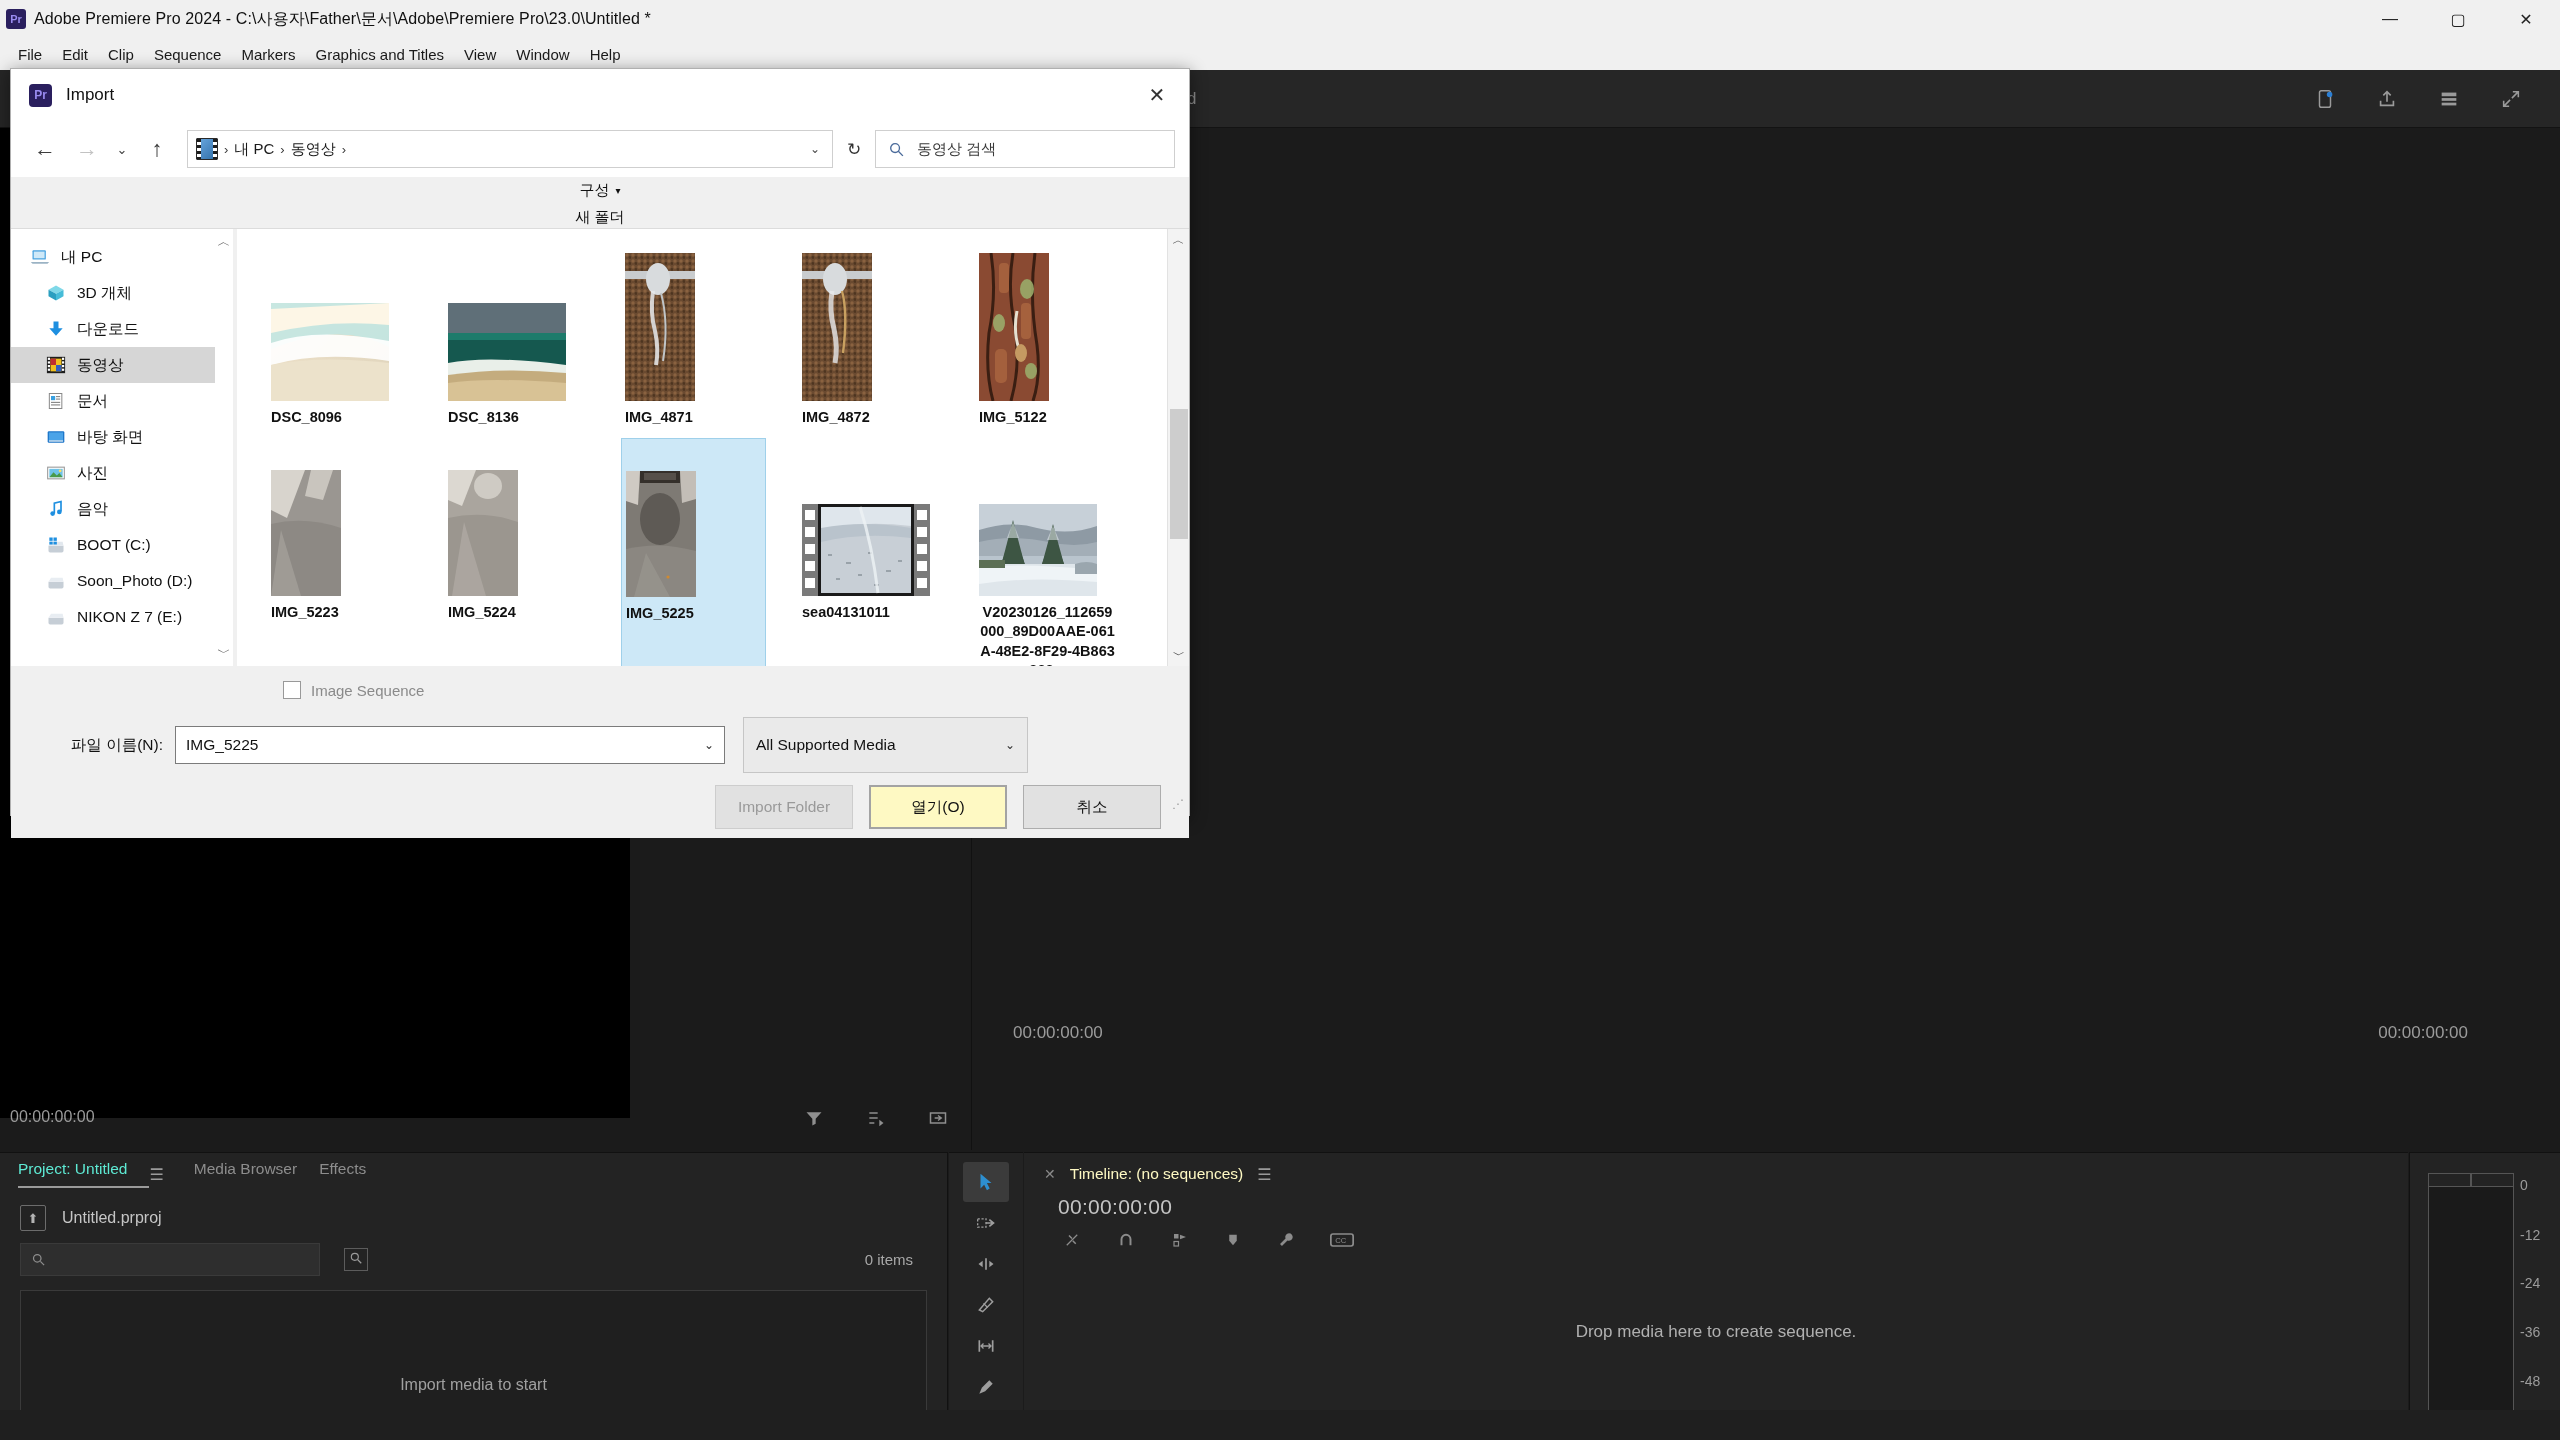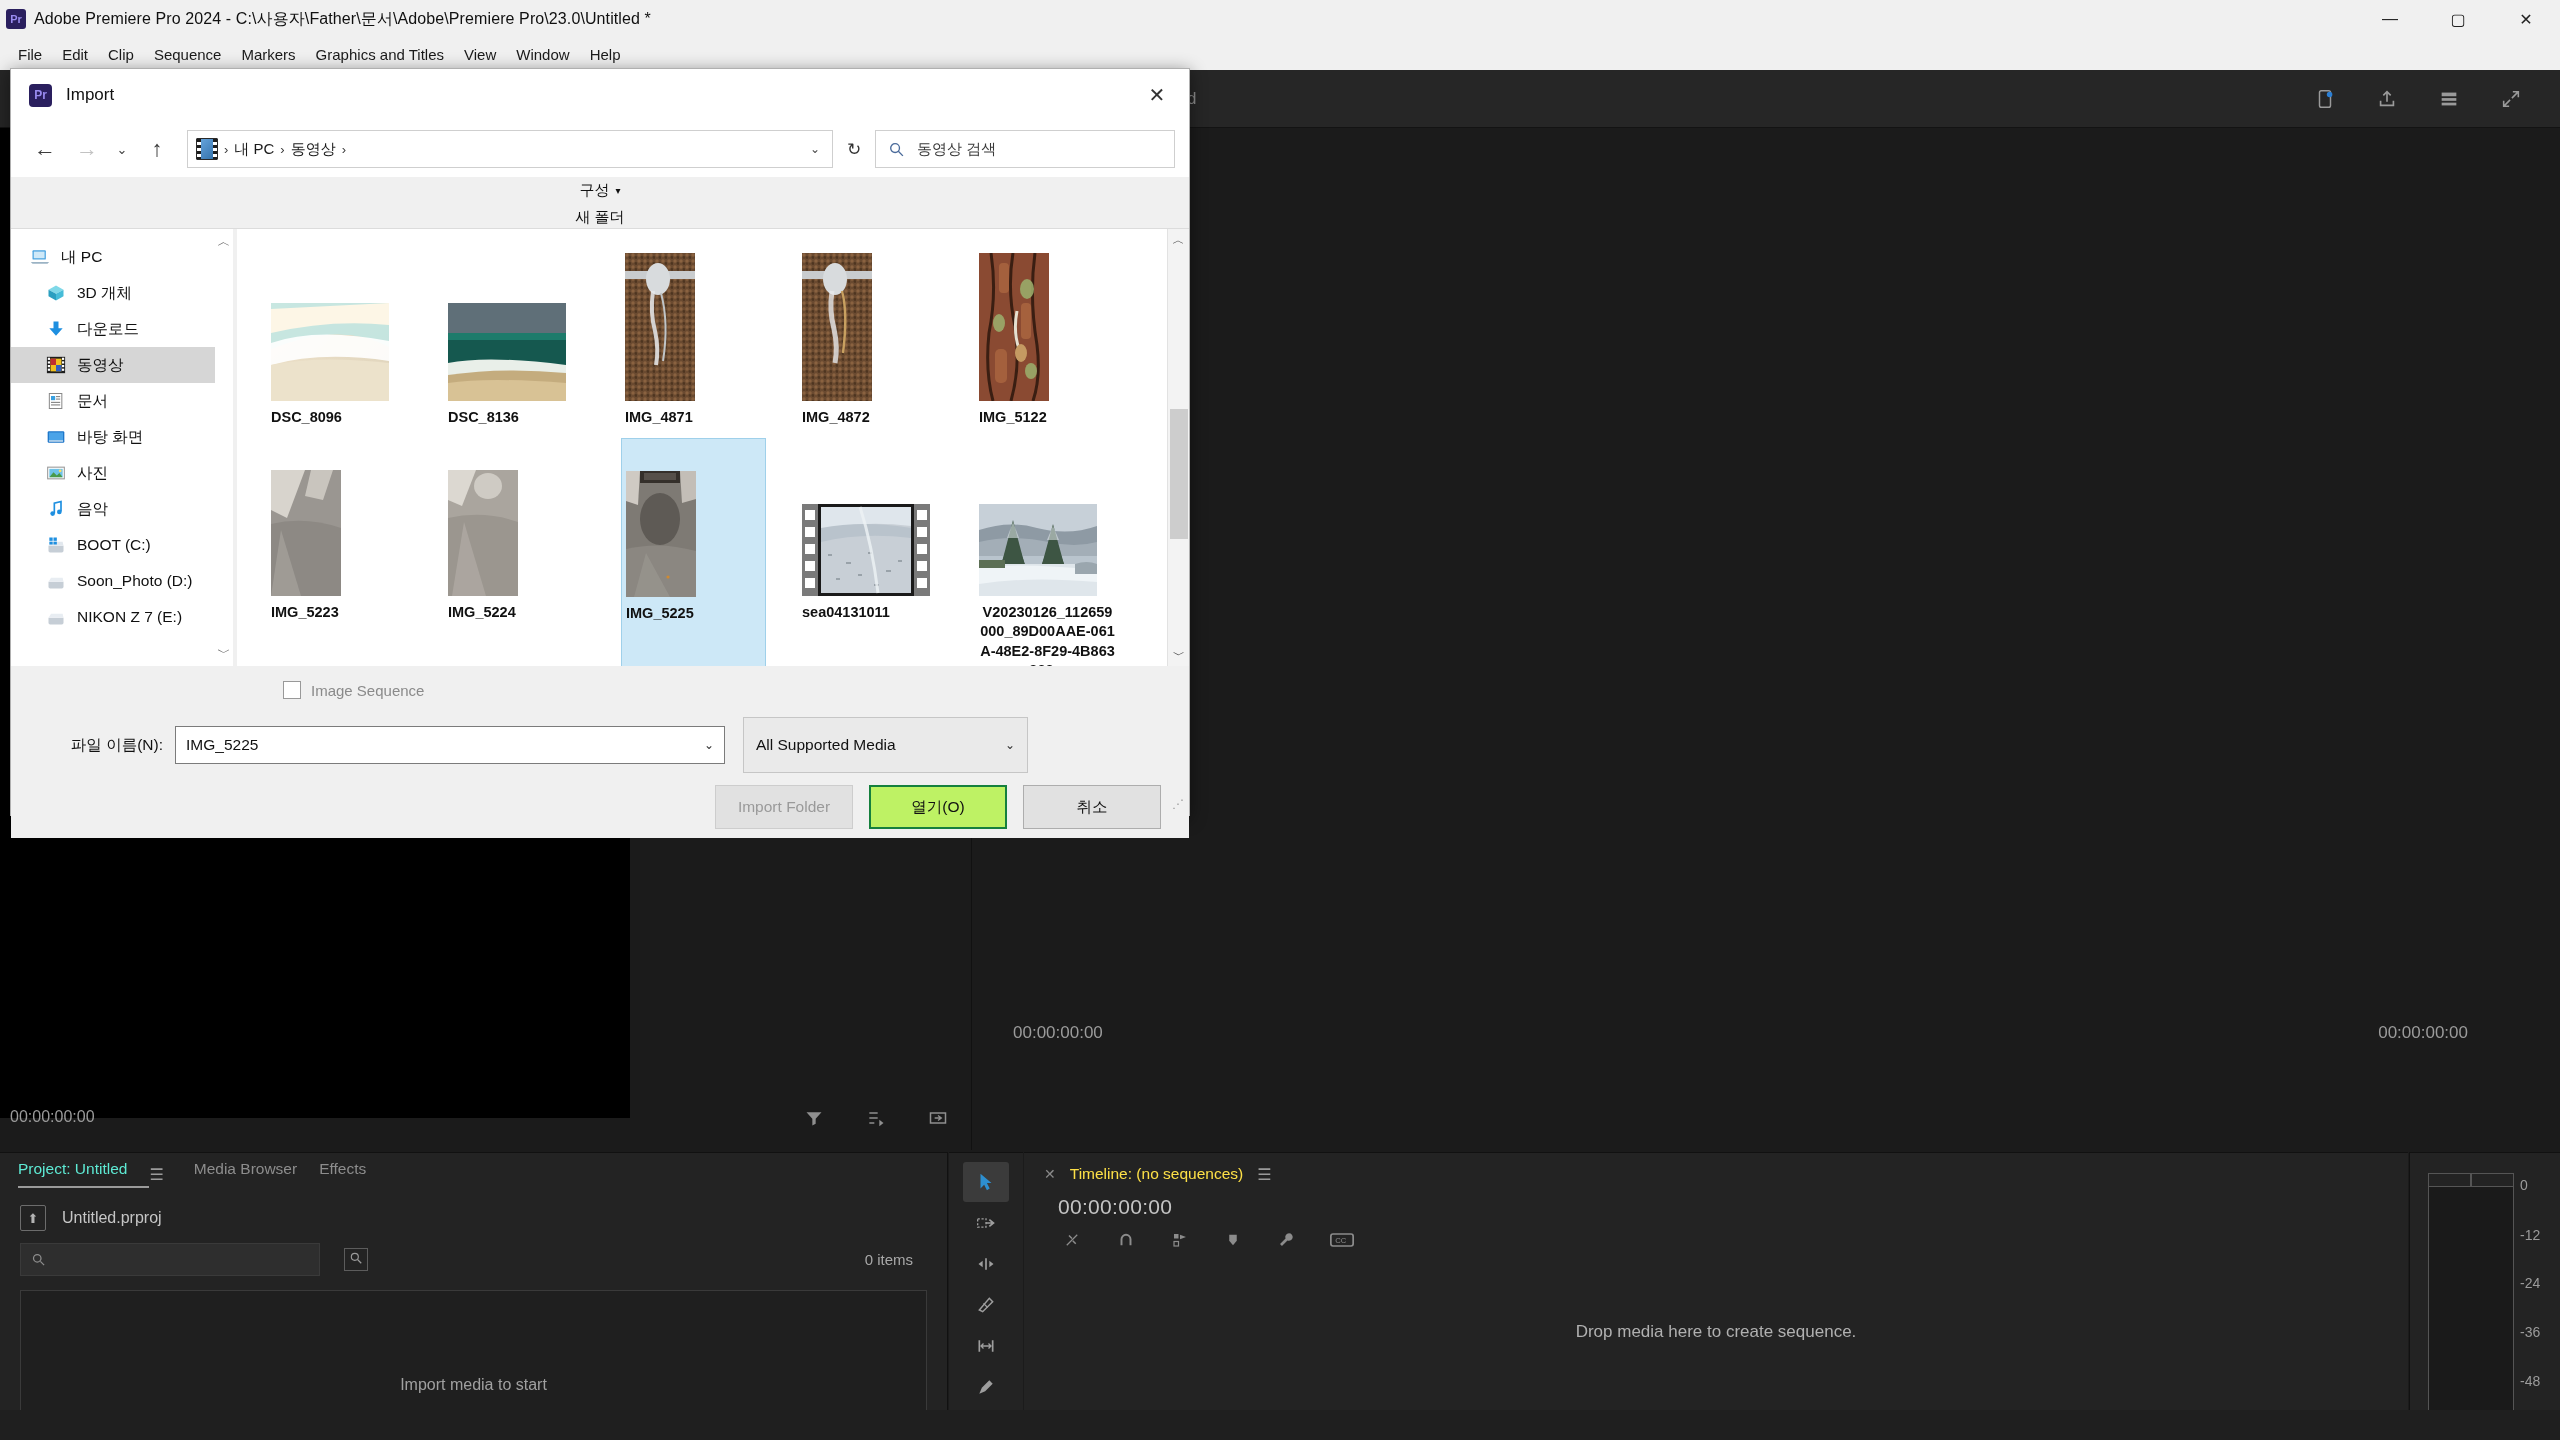--- a/index.html
+++ b/index.html
@@ -89,21 +89,21 @@
                background: #232323; border-top: 1px solid #111; padding-top: 8px; }
   .tool-btn { width: 46px; height: 40px; margin: 1px auto; display:flex; align-items:center;
               justify-content:center; color:#9e9e9e; font-size: 18px; }
   .tool-btn.active { background: #3b3b3b; border-radius: 3px; color:#2d8fd0; }
 
   
   .timeline-panel { position: absolute; top: 1082px; left: 1024px; width: 1384px; height: 358px;
                     background: #232323; border-top: 1px solid #111; }
   .tl-tabs { display:flex; align-items:center; height: 42px; padding-left: 20px; gap: 14px; }
   .tl-x { color:#8a8a8a; font-size: 14px; }
-  .tl-title { color:#fde047; font-size: 15.5px; }
+  .tl-title { color:#fef9c3; font-size: 15.5px; }
   .tl-burger { color:#9a9a9a; font-size: 16px; }
   .tl-tc { padding-left: 34px; color:#c4c4c4; font-size: 21px; letter-spacing:0.3px;}
   .tl-tools { display:flex; gap: 34px; padding-left: 38px; padding-top: 12px; color:#8c8c8c; font-size:17px; }
   .tl-drop { position:absolute; top: 0; left: 0; right: 0; bottom: 0;
              display:flex; align-items:center; justify-content:center;
              color:#b0b0b0; font-size: 17px; pointer-events: none; }
 
   
   .audio-panel { position: absolute; top: 1082px; left: 2409px; width: 151px; height: 358px;
                  background: #232323; border-top: 1px solid #111; border-left:1px solid #111;}
@@ -202,21 +202,21 @@
   .fn-caret { margin-left: auto; color: #333; font-size: 12px; }
   .type-select { margin-left: 18px; flex: 0 0 285px; height: 56px; border: 1px solid #c6c6c6;
                  background: #eaeaea; display: flex; align-items: center; padding: 0 12px;
                  font-size: 15.5px; color: #111; }
 
   .dlg-buttons { height: 62px; display: flex; align-items: center; justify-content: flex-end;
                  gap: 16px; background: #f0f0f0; padding-right: 28px; }
   .btn { height: 44px; min-width: 138px; display: flex; align-items: center; justify-content: center;
          font-size: 15.5px; border: 1px solid #adadad; background: #e1e1e1; color: #111; }
   .btn.disabled { color: #9a9a9a; background: #e1e1e1; border-color: #cdcdcd; }
-  .btn.primary { border: 2px solid #15803d; background: #bef264; }
+  .btn.primary { border: 2px solid #a3a3a3; background: #fef9c3; }
   .dlg-grip { position: absolute; right: 5px; bottom: 4px; color: #9a9a9a; font-size: 12px;}
 </style>
 </head>
 <body>
 
 <div id="app">
 
   <div class="pr-titlebar">
     <div class="pr-logo-sm">Pr</div>
     <div class="pr-title-text">Adobe Premiere Pro 2024 - C:\사용자\Father\문서\Adobe\Premiere Pro\23.0\Untitled *</div>

